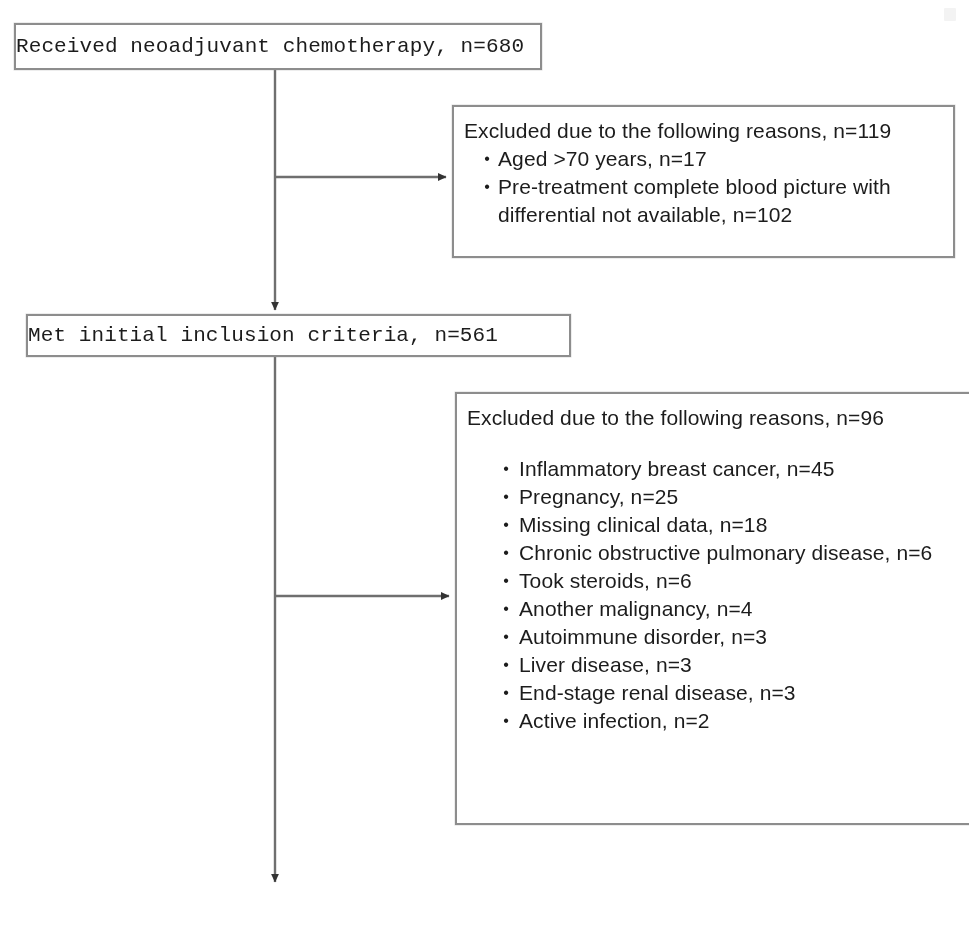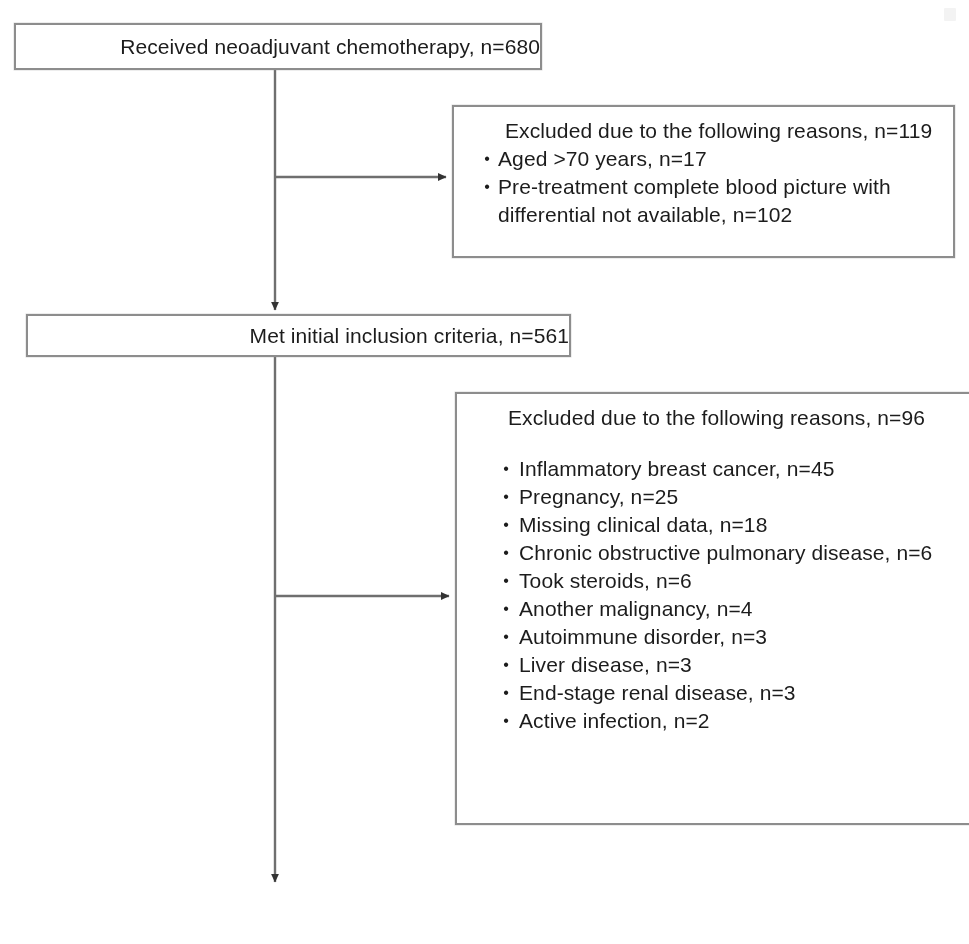--- a/index.html
+++ b/index.html
@@ -36,41 +36,41 @@
     position: absolute;
     box-sizing: border-box;
     background: #ffffff;
     border: 2px solid #8d8d8d;
     box-shadow: 0 0 0 0.5px rgba(150,150,150,0.35);
   }
 
   .node.main {
     display: flex;
     align-items: center;
-    justify-content: flex-end;
+    justify-content: flex-start;
+    font-family: Liberation Mono, monospace;
   }
   .node.main .node-text {
     font-size: 21px;
     line-height: 25px;
     color: #1c1c1c;
     white-space: nowrap;
     letter-spacing: 0.1px;
   }
 
   
   .node.excl {
     padding: 10px 8px 8px 10px;
   }
   .excl-title {
     font-size: 21px;
     line-height: 27px;
     color: #1c1c1c;
     letter-spacing: 0.1px;
     white-space: nowrap;
-    margin-left: 41px;
   }
   .excl-list {
     list-style: none;
     margin: 0;
     padding: 0;
   }
   .excl-list li {
     position: relative;
     font-size: 21px;
     line-height: 28px;

